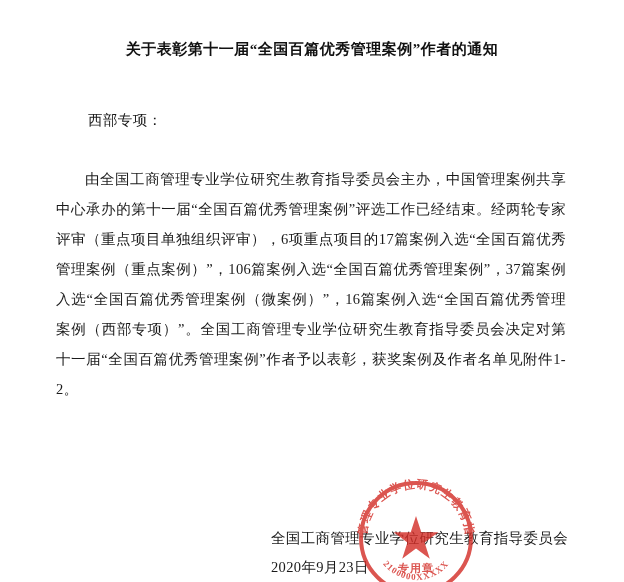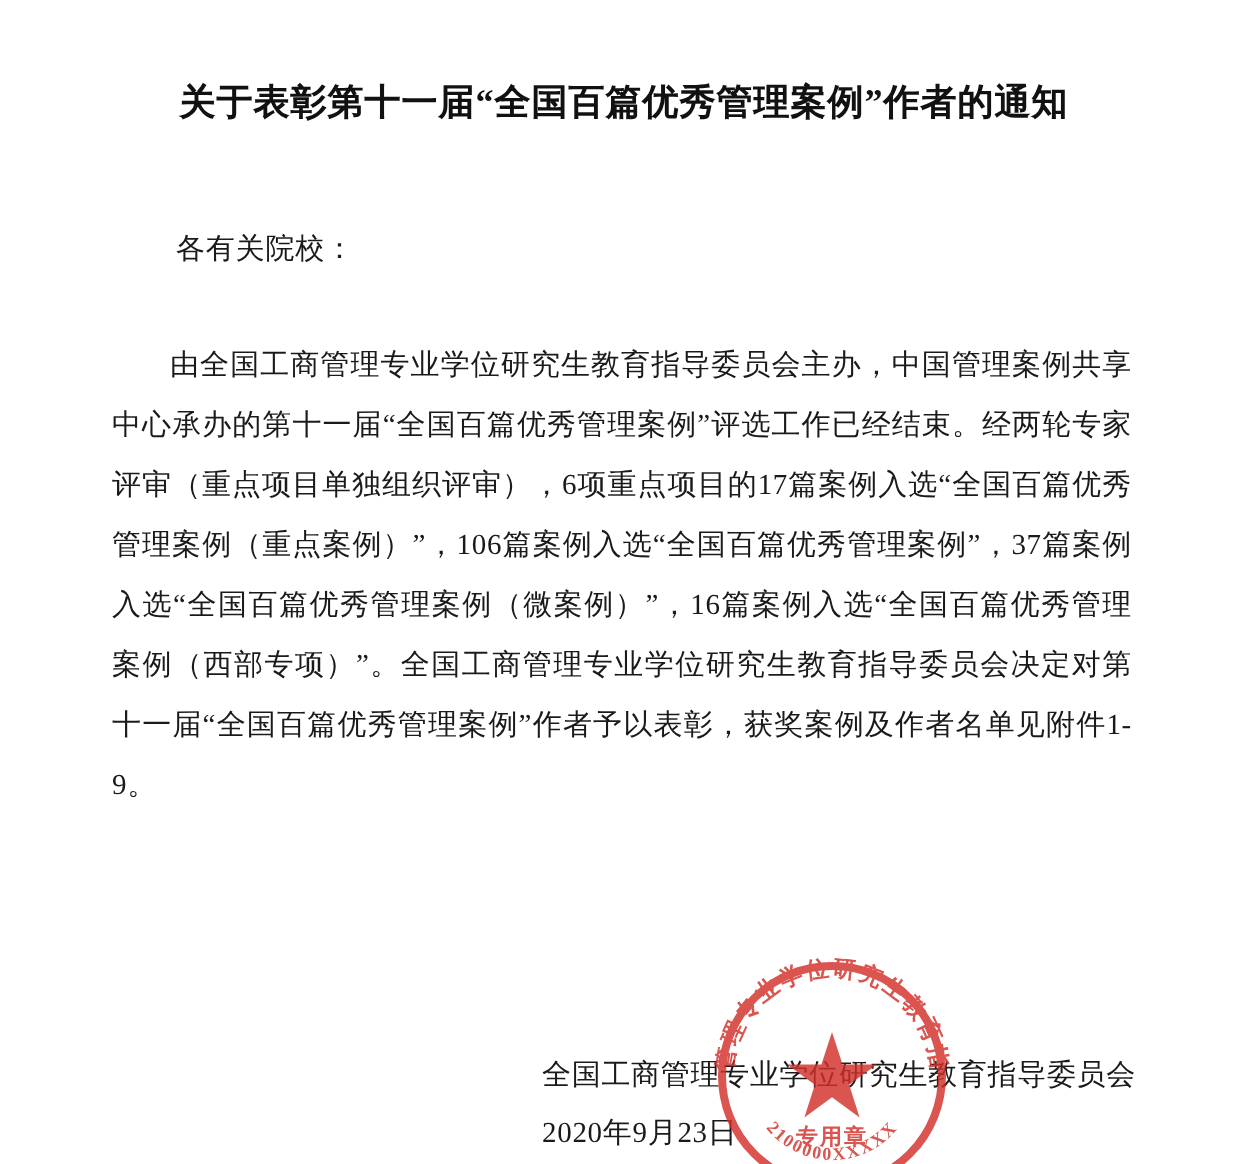--- a/index.html
+++ b/index.html
@@ -17,21 +17,21 @@
   }
   .page {
     position: relative;
     width: 624px;
     height: 582px;
     box-sizing: border-box;
     padding: 0 56px;
   }
   .doc-title {
     text-align: center;
-    font-size: 18px;
+    font-size: 15px;
     font-weight: bold;
     letter-spacing: 0.5px;
     margin-top: 38px;
     line-height: 1.5;
     color: #111;
     font-family: Liberation Serif, serif;
   }
   .salutation {
     margin-top: 50px;
     margin-left: 32px;
@@ -76,23 +76,23 @@
   }
   .seal svg { display: block; }
 </style>
 </head>
 <body>
 
 <div class="page">
 
   <div class="doc-title">关于表彰第十一届“全国百篇优秀管理案例”作者的通知</div>
 
-  <div class="salutation">各有关院校：</div>
+  <div class="salutation">西部专项：</div>
 
-  <div class="body-text">由全国工商管理专业学位研究生教育指导委员会主办，中国管理案例共享中心承办的第十一届“全国百篇优秀管理案例”评选工作已经结束。经两轮专家评审（重点项目单独组织评审），6项重点项目的17篇案例入选“全国百篇优秀管理案例（重点案例）”，106篇案例入选“全国百篇优秀管理案例”，37篇案例入选“全国百篇优秀管理案例（微案例）”，16篇案例入选“全国百篇优秀管理案例（西部专项）”。全国工商管理专业学位研究生教育指导委员会决定对第十一届“全国百篇优秀管理案例”作者予以表彰，获奖案例及作者名单见附件1-9。</div>
+  <div class="body-text">由全国工商管理专业学位研究生教育指导委员会主办，中国管理案例共享中心承办的第十一届“全国百篇优秀管理案例”评选工作已经结束。经两轮专家评审（重点项目单独组织评审），6项重点项目的17篇案例入选“全国百篇优秀管理案例（重点案例）”，106篇案例入选“全国百篇优秀管理案例”，37篇案例入选“全国百篇优秀管理案例（微案例）”，16篇案例入选“全国百篇优秀管理案例（西部专项）”。全国工商管理专业学位研究生教育指导委员会决定对第十一届“全国百篇优秀管理案例”作者予以表彰，获奖案例及作者名单见附件1-2。</div>
 
   <div class="signature-block">
     <div class="sig-org">全国工商管理专业学位研究生教育指导委员会</div>
     <div class="sig-date">2020年9月23日</div>
   </div>
 
   <div class="seal">
     <svg width="136" height="136" viewBox="0 0 136 136" aria-hidden="true">
       <defs>
         <path id="ringTop" d="M 18,68 A 50,50 0 0 1 118,68"></path>

